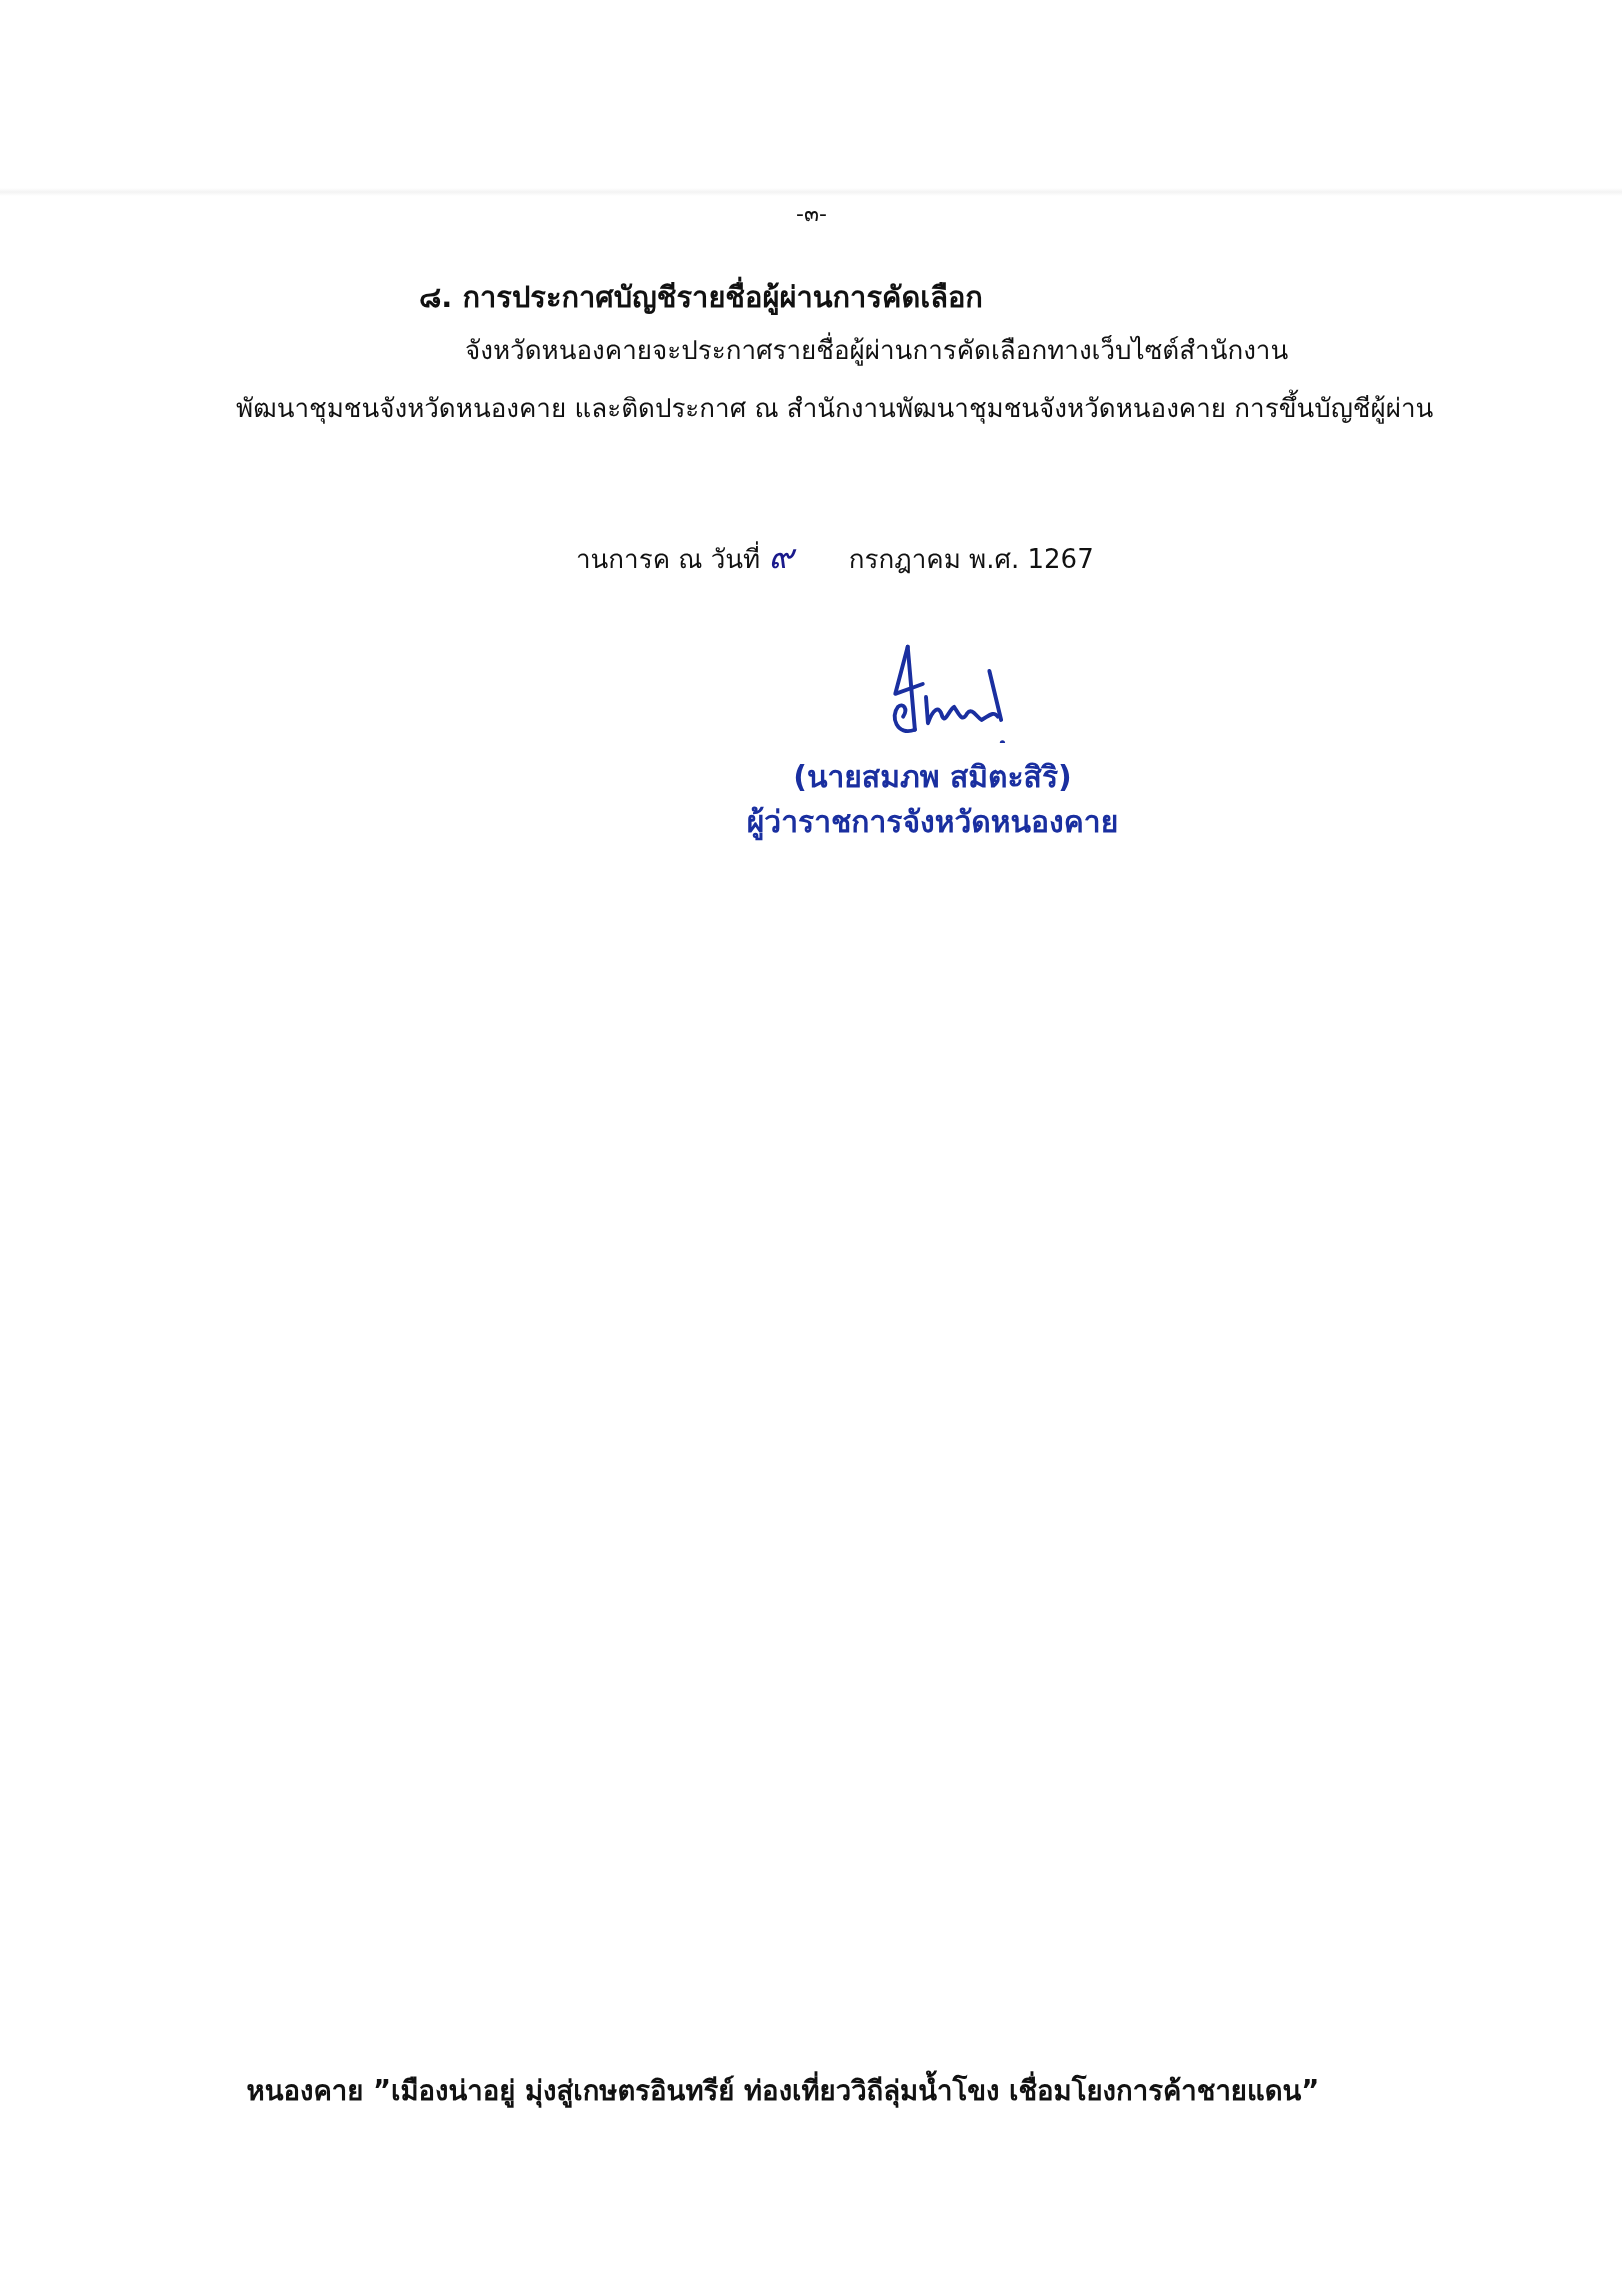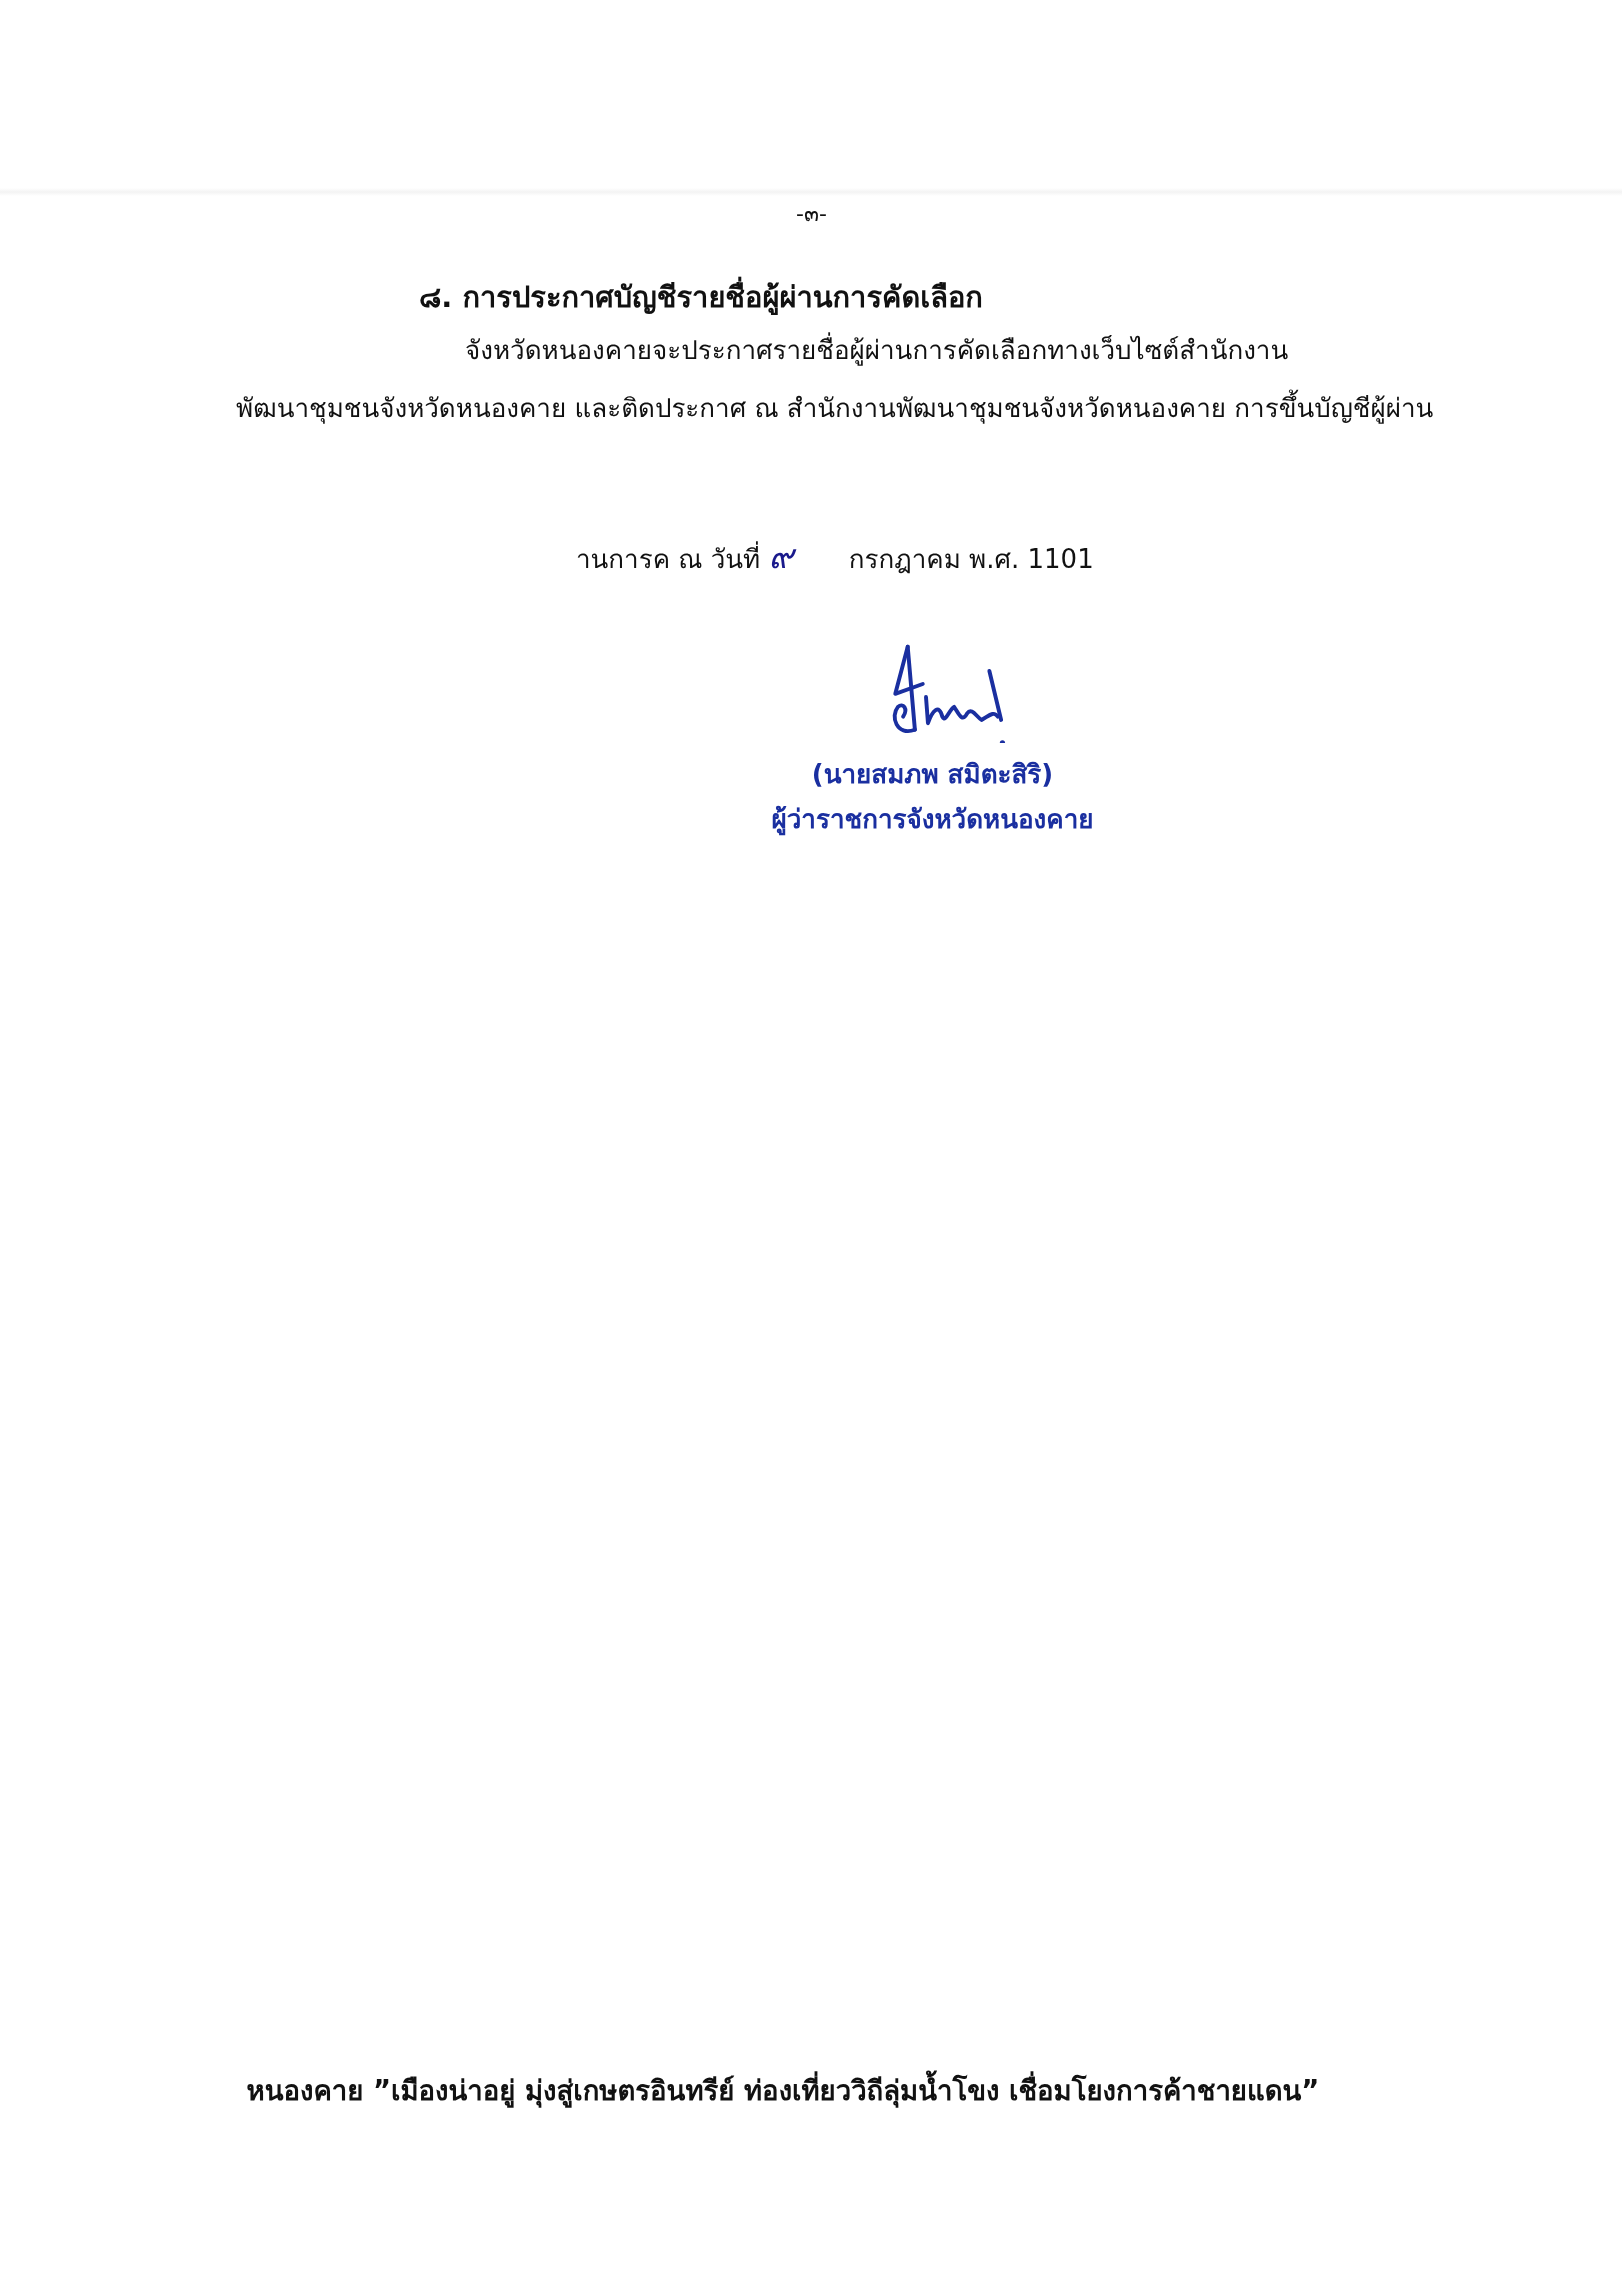--- a/index.html
+++ b/index.html
@@ -11,21 +11,21 @@
                    font-size: 22px; }
     .section-heading { position: absolute; top: 274px; left: 419px; font-size: 29px; font-weight: bold; }
     .para { position: absolute; left: 236px; width: 1243px; font-size: 26px; line-height: 58px; }
     .para .line { display: block; white-space: nowrap; }
     .para .indent { padding-left: 229px; }
     .date-line { position: absolute; top: 529px; left: 576px; font-size: 26px; white-space: nowrap; }
     .date-line .hand { color: #1a1a8c; font-style: italic; font-size: 34px; font-family: "DejaVu Serif", serif;
                        display: inline-block; width: 72px; }
     .signature { position: absolute; left: 877px; top: 625px; width: 196px; height: 118px; }
     .signer { position: absolute; left: 720px; width: 425px; text-align: center; color: #1a2fa0;
-              font-weight: bold; font-size: 26px; }
+              font-weight: bold; font-size: 30px; }
     .signer-name { top: 753px; }
     .signer-title { top: 798px; }
     .footer-slogan { position: absolute; top: 2068px; left: 0; width: 1566px; text-align: center;
                      font-size: 27.5px; font-weight: bold; }
   </style>
 </head>
 <body>
 
 <div class="scan-line"></div>
 
@@ -34,21 +34,21 @@
 <div class="section-heading">๘. การประกาศบัญชีรายชื่อผู้ผ่านการคัดเลือก</div>
 
 <div class="para" style="top:321px;">
   <span class="line indent">จังหวัดหนองคายจะประกาศรายชื่อผู้ผ่านการคัดเลือกทางเว็บไซต์สำนักงาน</span>
   <span class="line">พัฒนาชุมชนจังหวัดหนองคาย และติดประกาศ ณ สำนักงานพัฒนาชุมชนจังหวัดหนองคาย การขึ้นบัญชีผู้ผ่าน</span>
 </div>
 
 <div class="date-line">
   <span>านการค ณ วันที่</span>
   <span class="hand">๙</span>
-  <span>กรกฎาคม พ.ศ. 1101</span>
+  <span>กรกฎาคม พ.ศ. 1267</span>
 </div>
 
 <div class="signature">
   <svg width="196" height="118" viewBox="0 0 300 180">
     <g fill="none" stroke="#1a2fa0" stroke-width="6" stroke-linecap="round" stroke-linejoin="round">
       <path d="M47 33 L28 105 L70 90"></path>
       <path d="M47 33 L58 160"></path>
       <path d="M58 160 C30 170, 20 140, 32 125 C40 118, 48 128, 40 140"></path>
       <path d="M75 110 L78 150 C85 130, 95 120, 100 140 C105 150, 110 130, 118 125 C125 135, 130 150, 138 135 C145 125, 152 140, 160 145 C170 140, 178 130, 185 140"></path>
       <path d="M172 70 L190 145"></path>

